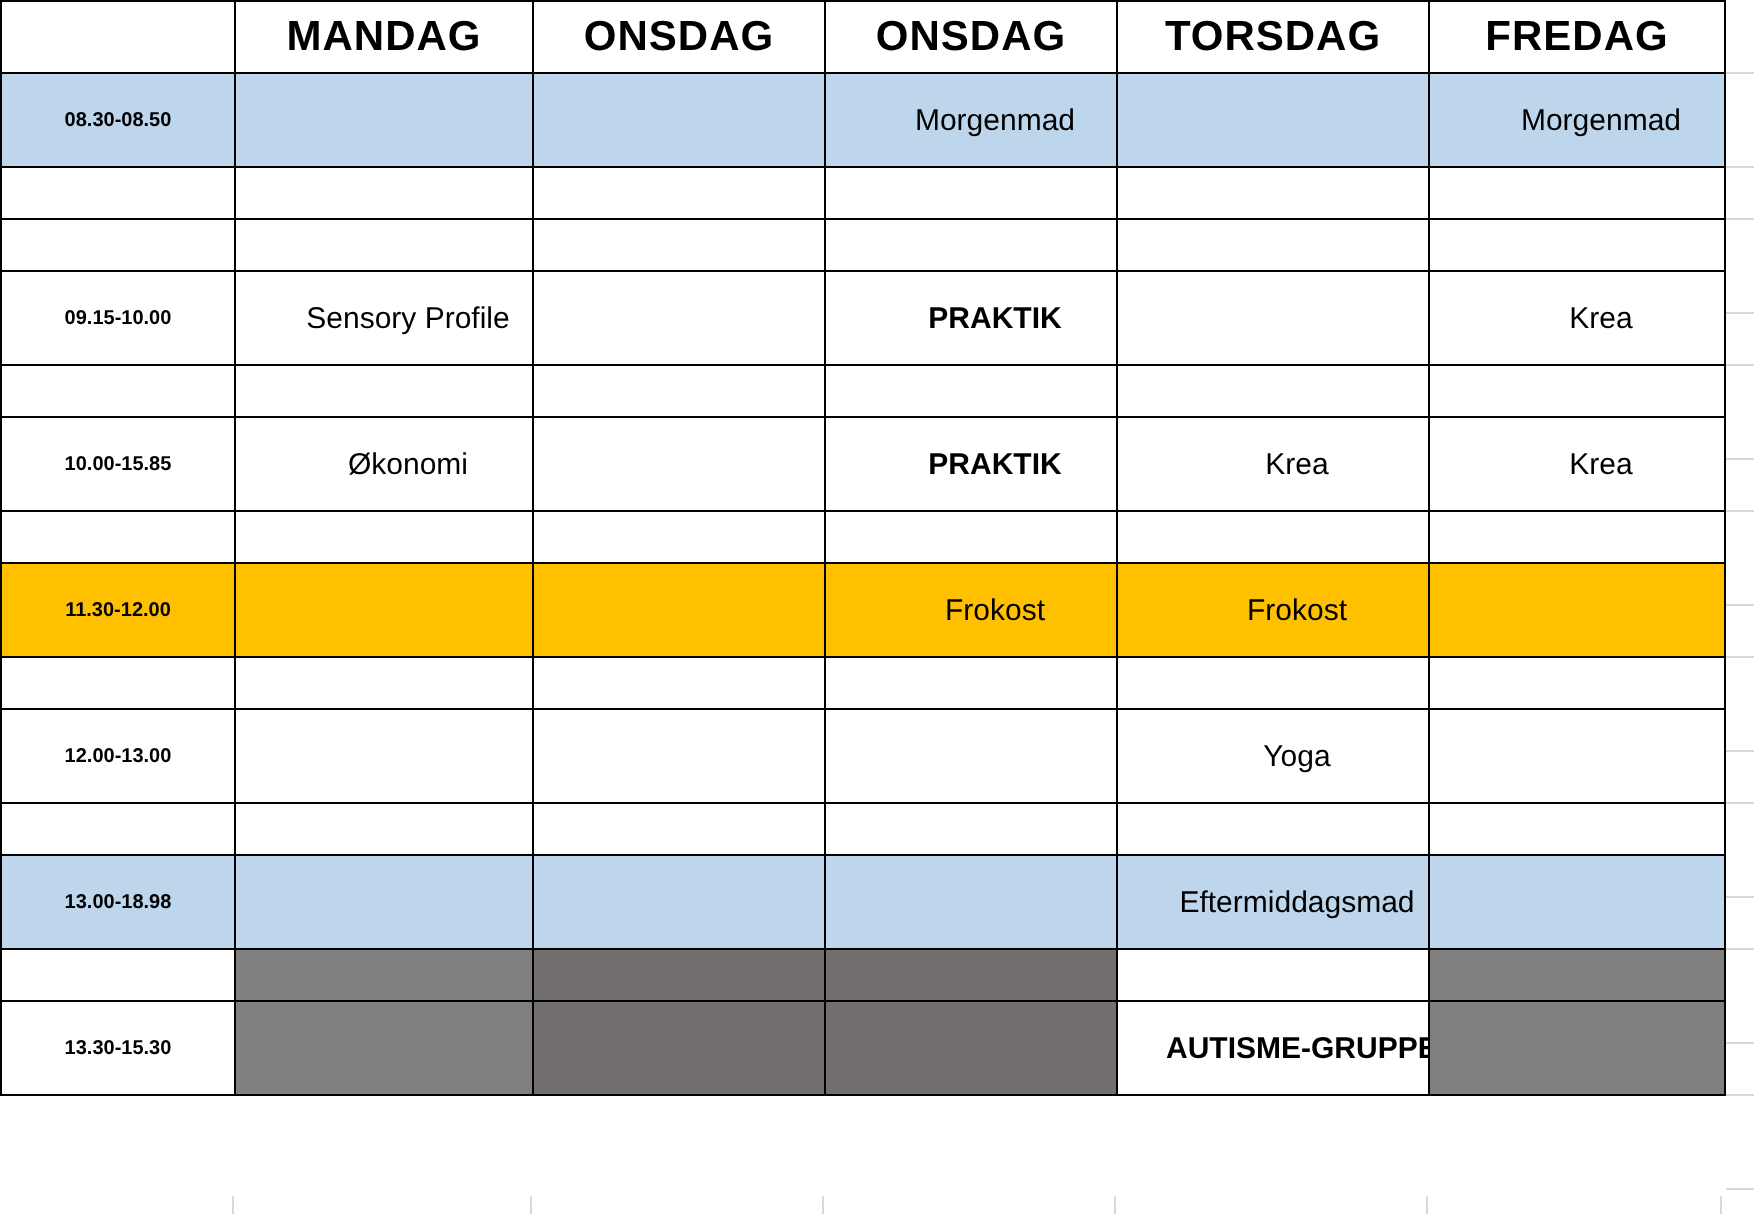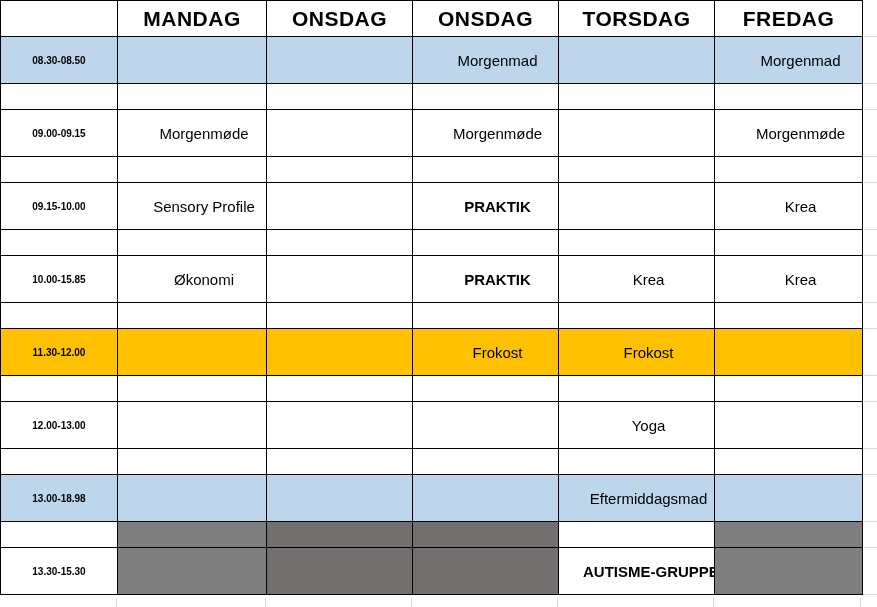--- a/index.html
+++ b/index.html
@@ -115,28 +115,20 @@
 
     <tr class="sp">
       <td></td>
           <td></td>
           <td></td>
           <td></td>
           <td></td>
           <td></td>
     </tr>
 
-    <tr class="ev">
-      <th class="time">09.00-09.15</th>
-      <td class="c">Morgenmøde</td>
-      <td class="c"></td>
-      <td class="c">Morgenmøde</td>
-      <td class="c"></td>
-      <td class="c">Morgenmøde</td>
-    </tr>
 
     <tr class="sp">
       <td></td>
           <td></td>
           <td></td>
           <td></td>
           <td></td>
           <td></td>
     </tr>
 

